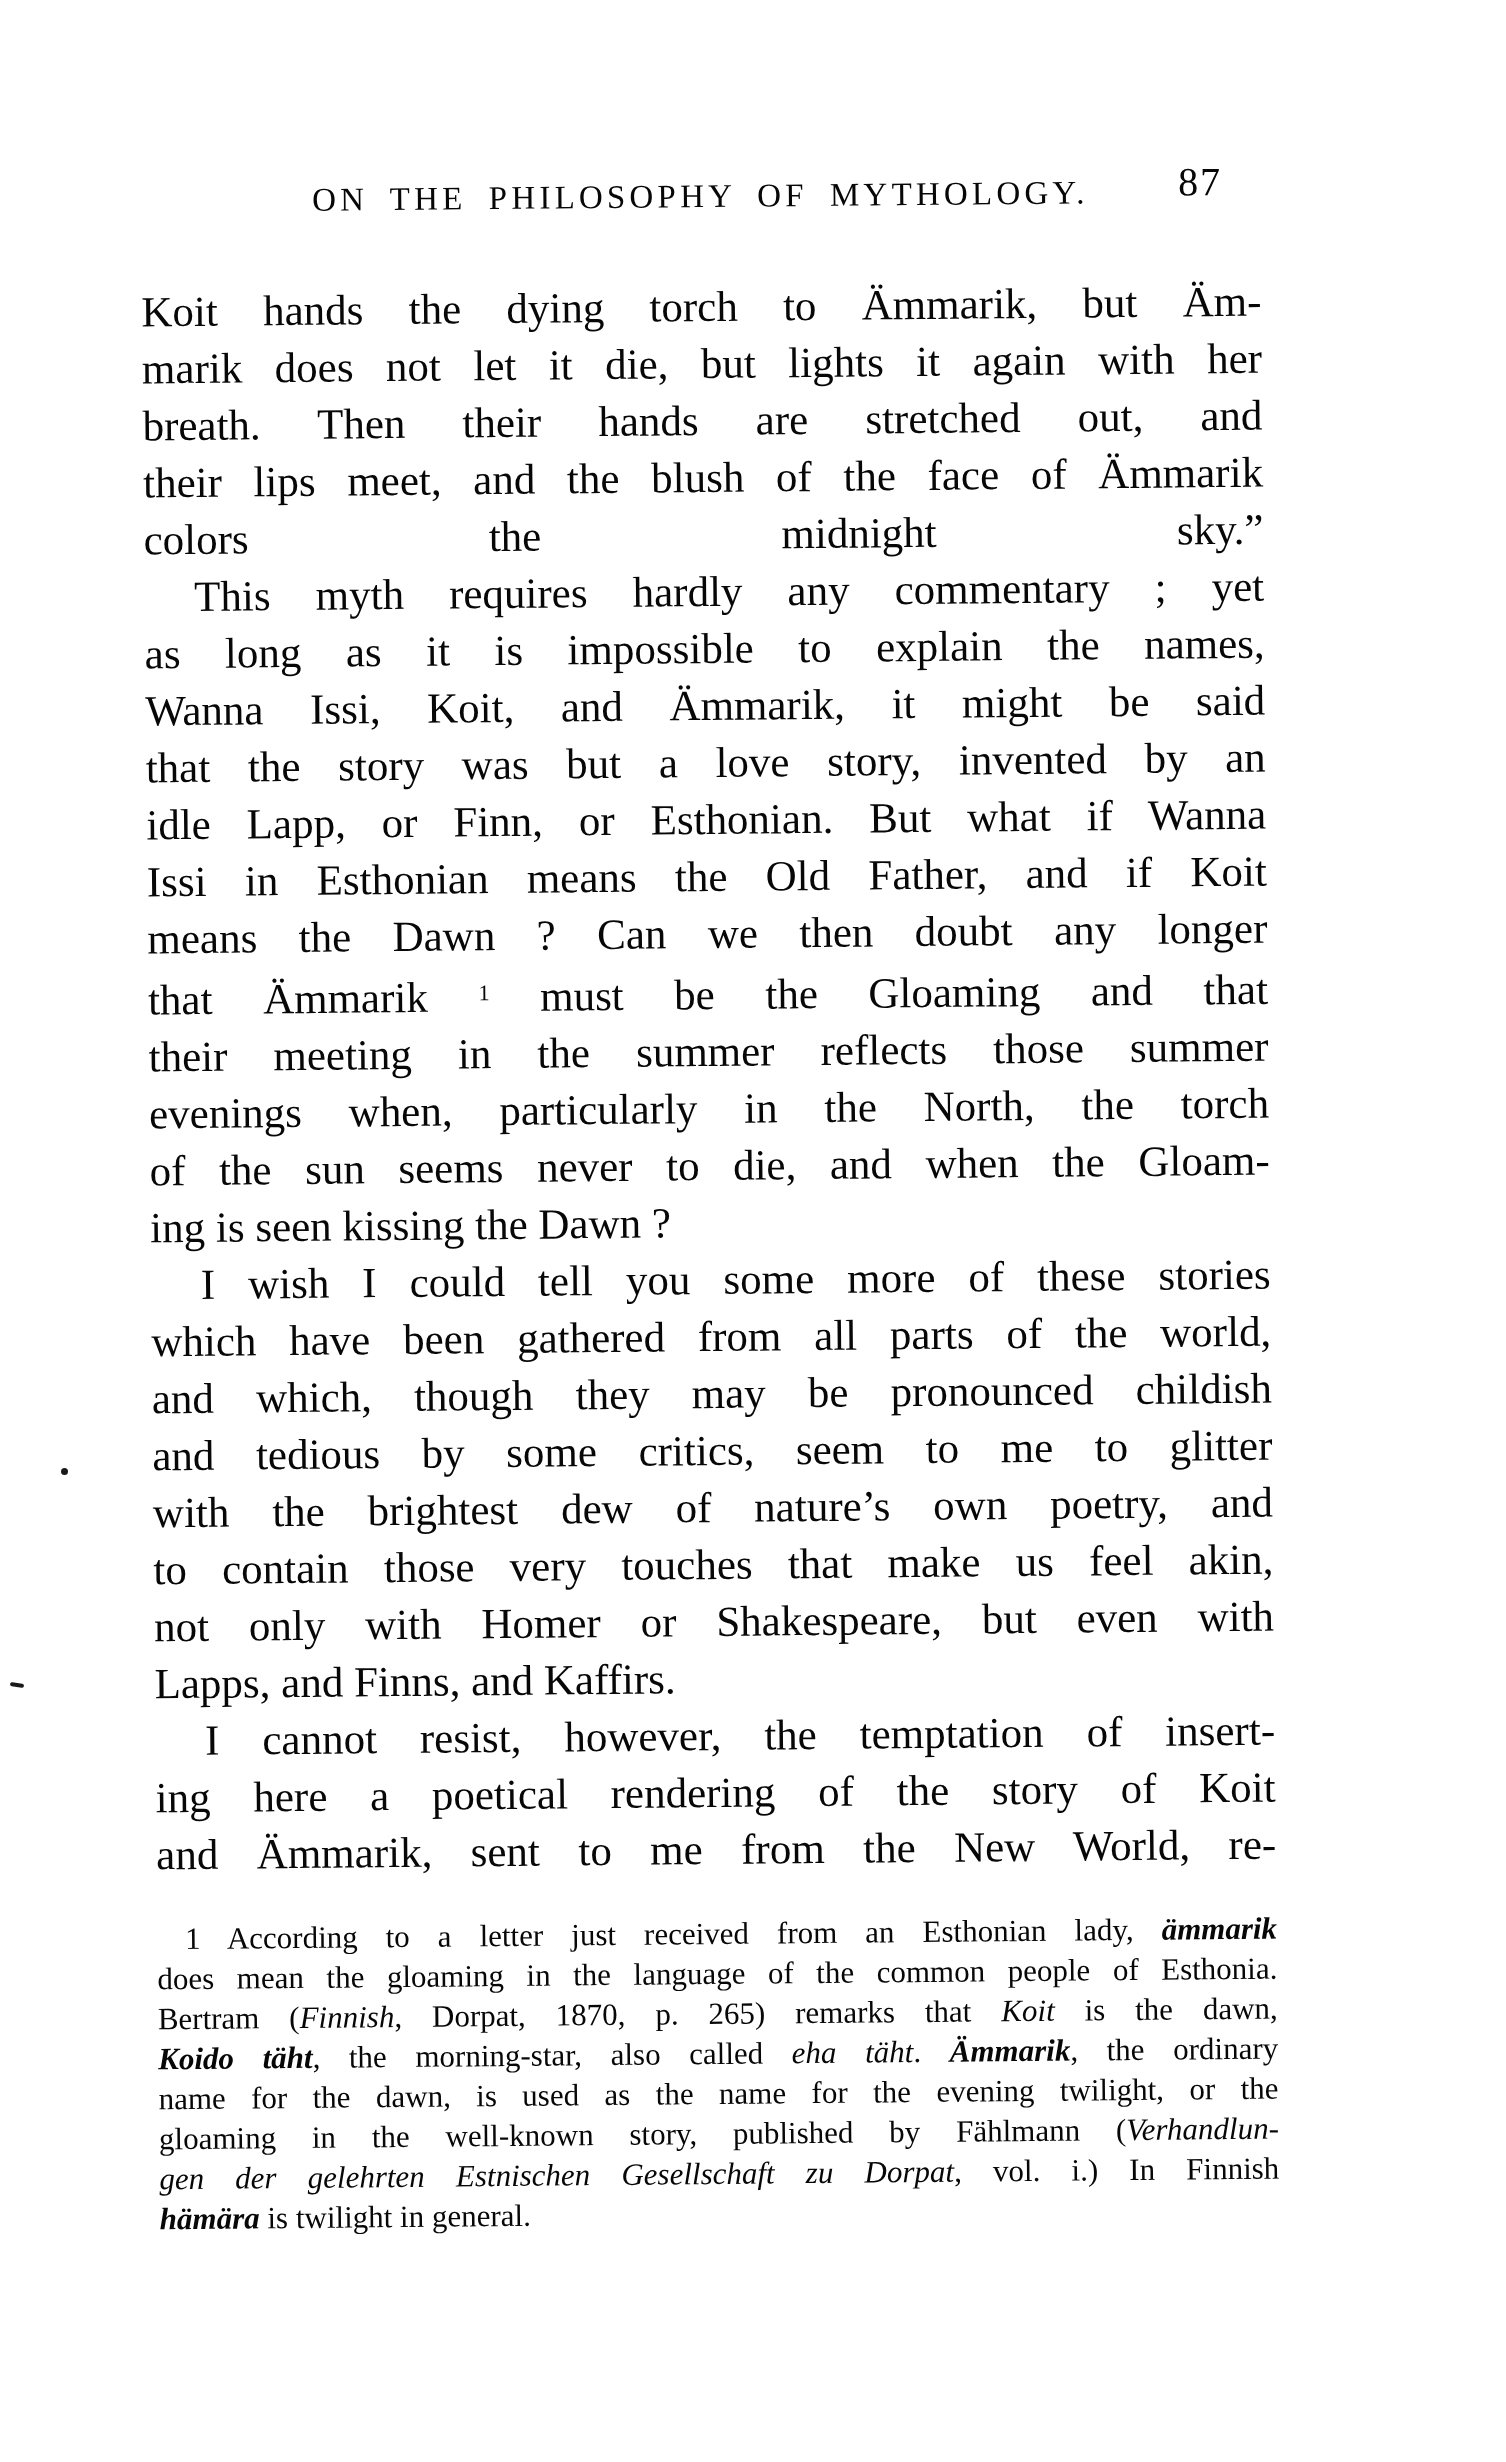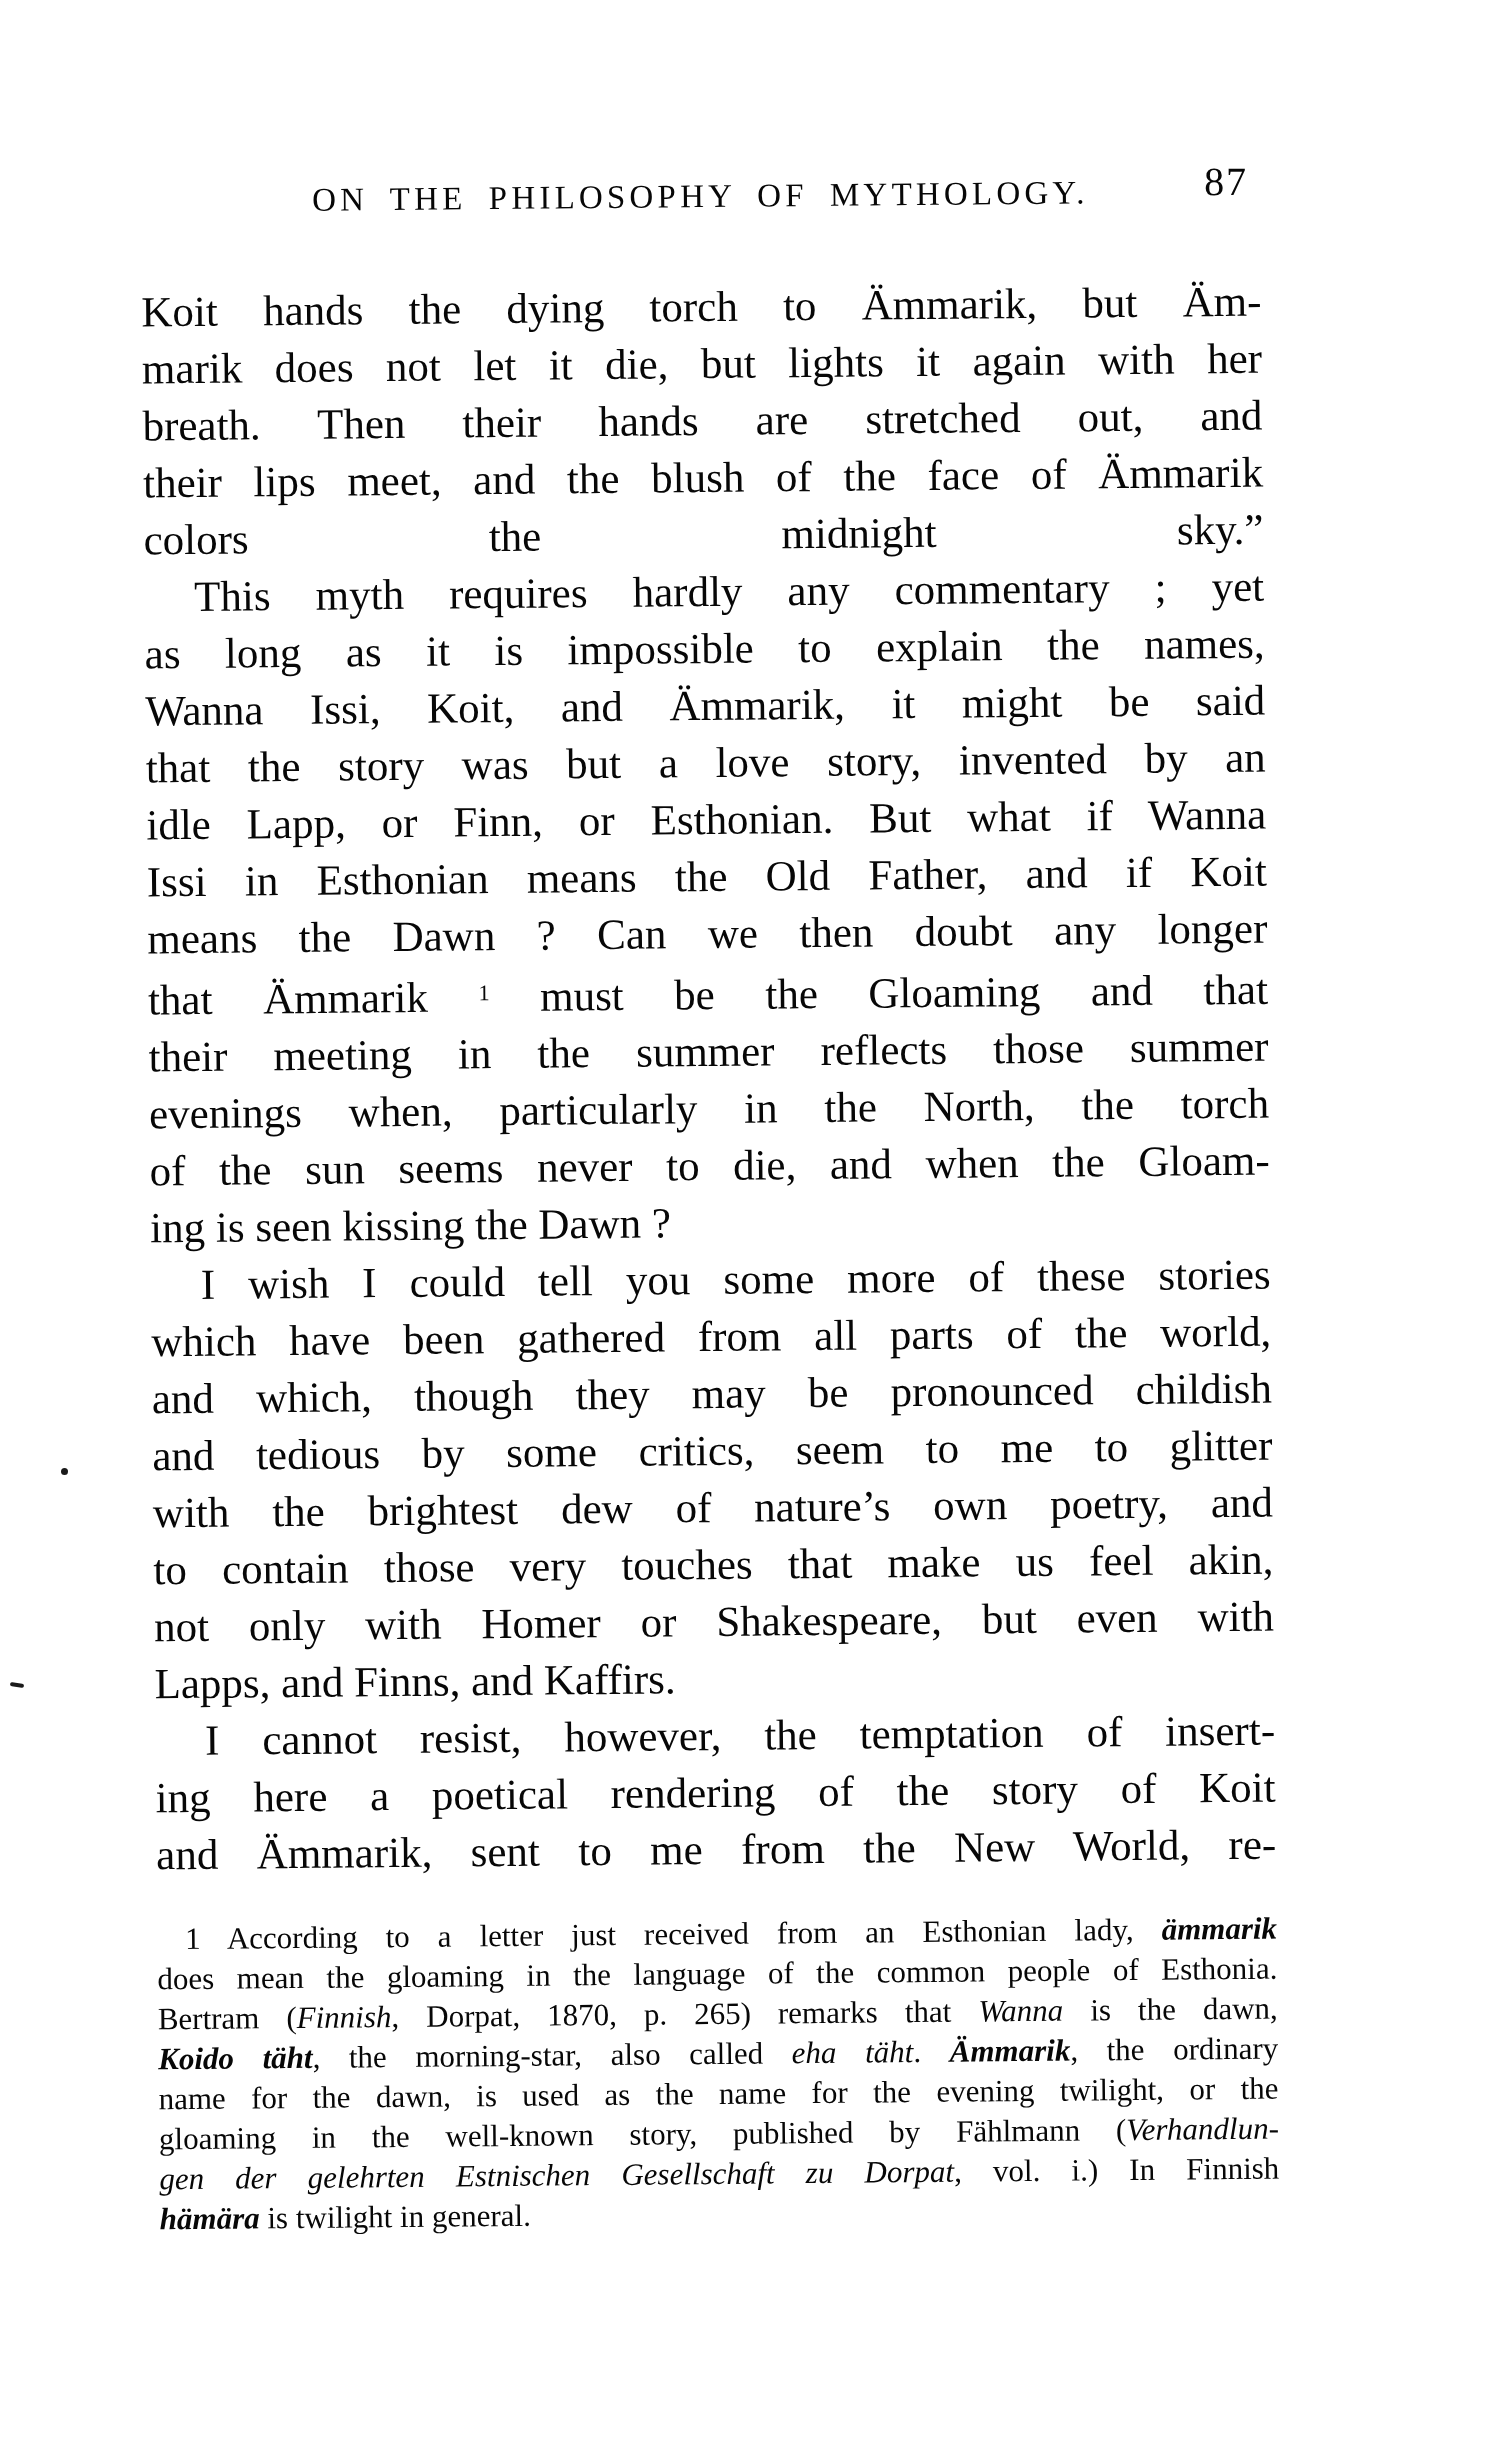--- a/index.html
+++ b/index.html
@@ -25,21 +25,21 @@
   .running-title {
     display: block;
     text-align: center;
     font-size: 33px;
     line-height: 45px;
     letter-spacing: 4.2px;
     word-spacing: 9.8px;
   }
   .page-number {
     position: absolute;
-    right: 12px; top: -9.8px;
+    right: 38px; top: -9.8px;
     font-size: 40px;
     line-height: 45px;
     letter-spacing: 2.1px;
   }
   .body-text { font-size: 43px; line-height: 57px; }
   .line { text-align: justify; text-align-last: justify; }
   .line.noju { text-align-last: left; }
   .para.indent .line:first-child { text-indent: 50px; }
   .sup { font-size: 0.52em; vertical-align: 0.5em; }
   .i  { font-style: italic; }
@@ -93,21 +93,21 @@
         </div>
         <div class="para indent">
           <div class="line"><span>I cannot resist, however, the temptation of insert-</span></div>
           <div class="line"><span>ing here a poetical rendering of the story of Koit</span></div>
           <div class="line"><span>and Ämmarik, sent to me from the New World, re-</span></div>
         </div>
       </div>
     <div class="body-text footnote" id="footnote">
         <div class="line fn-first"><span>1 According to a letter just received from an Esthonian lady, </span><span class="bi">ämmarik</span></div>
         <div class="line"><span>does mean the gloaming in the language of the common people of Esthonia.</span></div>
-        <div class="line"><span>Bertram (</span><span class="i">Finnish</span><span>, Dorpat, 1870, p. 265) remarks that </span><span class="i">Wanna</span><span> is the dawn,</span></div>
+        <div class="line"><span>Bertram (</span><span class="i">Finnish</span><span>, Dorpat, 1870, p. 265) remarks that </span><span class="i">Koit</span><span> is the dawn,</span></div>
         <div class="line"><span class="bi">Koido täht</span><span>, the morning-star, also called </span><span class="i">eha täht</span><span>. </span><span class="bi">Ämmarik</span><span>, the ordinary</span></div>
         <div class="line"><span>name for the dawn, is used as the name for the evening twilight, or the</span></div>
         <div class="line"><span>gloaming in the well-known story, published by Fählmann (</span><span class="i">Verhandlun-</span></div>
         <div class="line"><span class="i">gen der gelehrten Estnischen Gesellschaft zu Dorpat</span><span>, vol. i.)  In Finnish</span></div>
         <div class="line noju"><span class="bi">hämära</span><span> is twilight in general.</span></div>
       </div>
   </div>
   <div class="artifact dot"></div>
   <div class="artifact dash"></div>
 </div>

